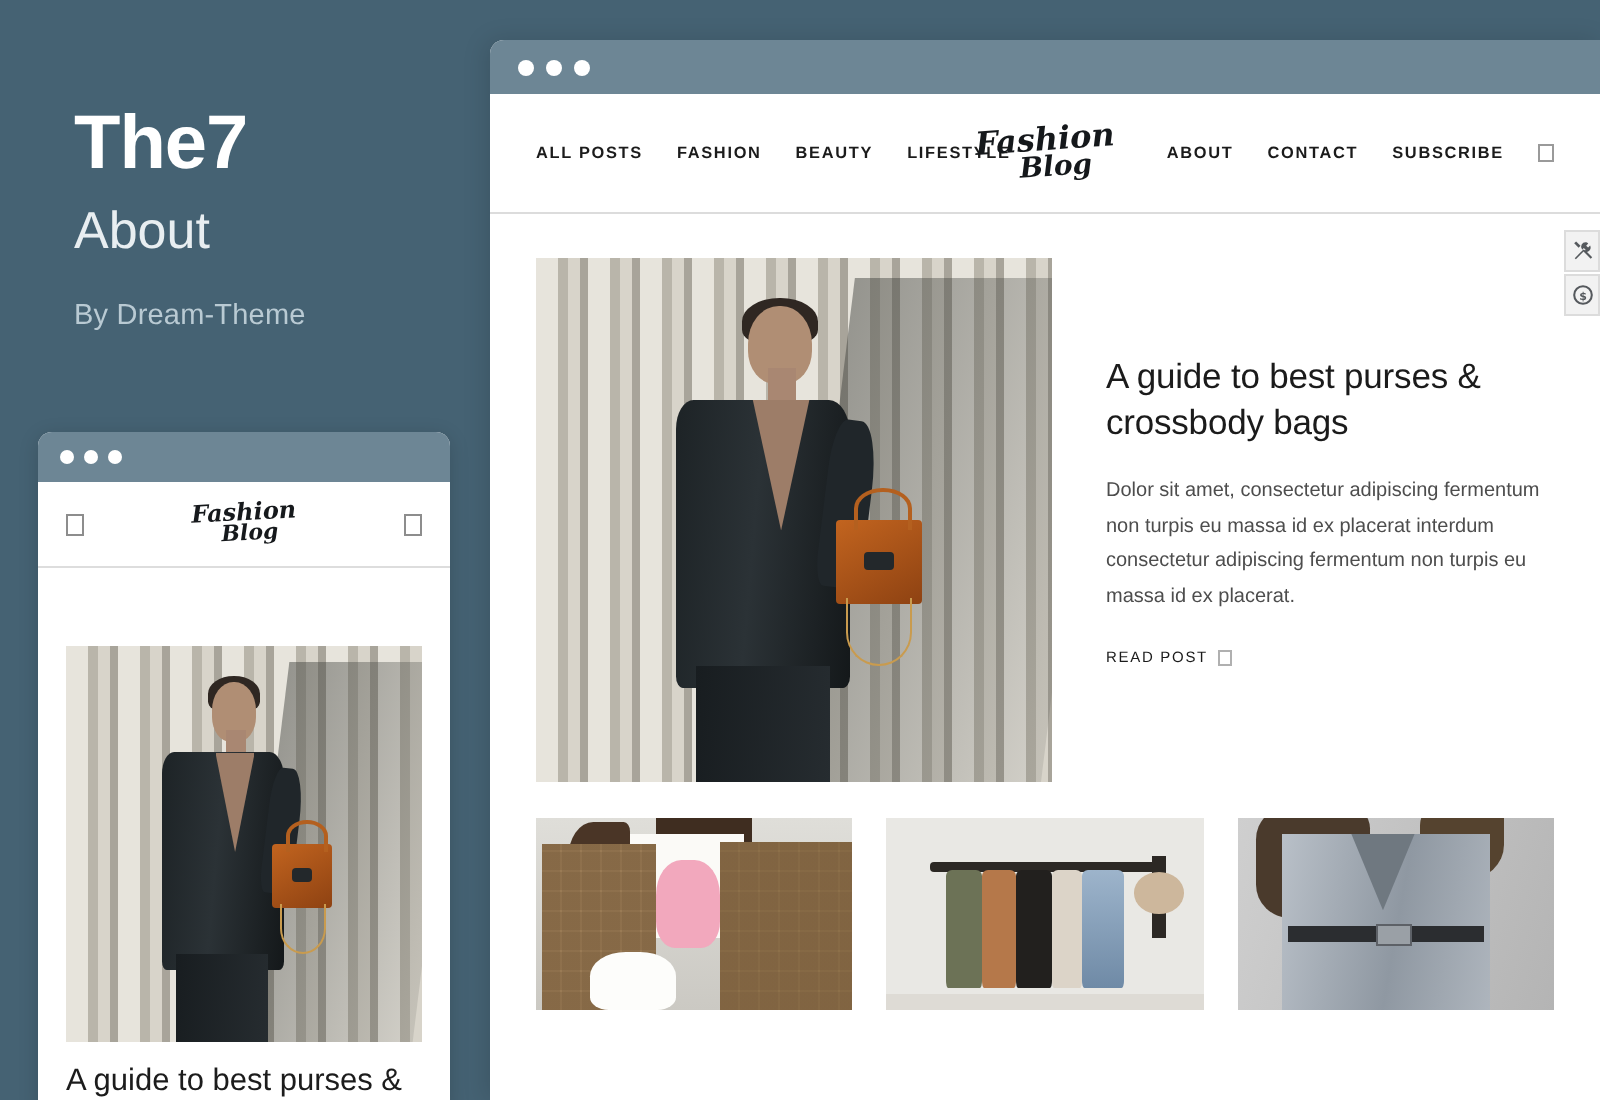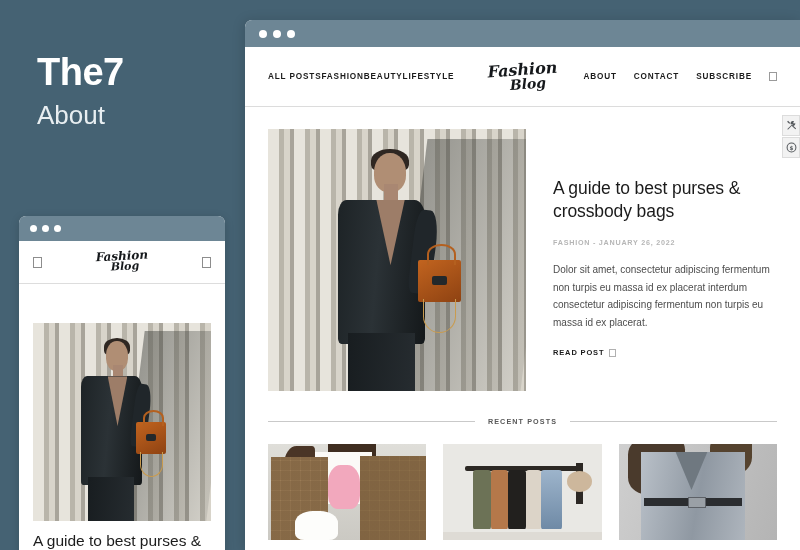--- a/index.html
+++ b/index.html
@@ -132,21 +132,21 @@
 
   #site-header {
     height: 60px;
     background: #ffffff;
     border-bottom: 1px solid #dcdcdc;
     display: flex;
     align-items: center;
     position: relative;
     padding: 0 23px;
   }
-  .nav-group { display: flex; align-items: flex-end; }
+  .nav-group { display: flex; align-items: flex-end; gap: 17px; }
   #nav-left { }
   #nav-right { position: absolute; right: 23px; display: flex; align-items: center; gap: 17px; }
   .nav-item {
     font-size: 8.2px;
     font-weight: bold;
     letter-spacing: 0.85px;
     color: #1b1b1b;
     white-space: nowrap;
     text-transform: uppercase;
     cursor: pointer;
@@ -213,21 +213,21 @@
   }
   #read-post {
     display: flex;
     align-items: center;
     gap: 5px;
     margin-top: 17px;
     cursor: pointer;
   }
   #read-post-label {
     font-size: 7.5px;
-    font-weight: bold;
+    font-weight: normal;
     letter-spacing: 0.85px;
     color: #1b1b1b;
     text-transform: uppercase;
   }
   #read-post-arrow { width: 7px; height: 8px; border: 1px solid #b0b0b0; }
 
   
   #recent-divider {
     display: flex;
     align-items: center;
@@ -484,20 +484,21 @@
   
 </style>
 </head>
 <body>
 
 <div id="left-panel">
 
   <div id="theme-title-block">
     <div id="theme-name">The7</div>
     <div id="theme-sub">About</div>
+    <div id="theme-author">By Dream-Theme</div>
   </div>
 
   <div id="mobile-preview">
 
     <div id="mobile-titlebar">
       <span class="dot"></span>
       <span class="dot"></span>
       <span class="dot"></span>
     </div>
 
@@ -577,34 +578,28 @@
           <div class="figure-lapelv"></div>
           <div class="figure-arm"></div>
           <div class="figure-legs"></div>
           <div class="figure-bag"></div>
           <div class="figure-chain"></div>
         </div>
       </div>
 
       <div id="hero-text">
         <div id="post-title">A guide to best purses &amp; crossbody bags</div>
-        <div id="post-meta">FASHION - JANUARY 26, 2022</div>
         <div id="post-excerpt">Dolor sit amet, consectetur adipiscing fermentum non turpis eu massa id ex placerat interdum consectetur adipiscing fermentum non turpis eu massa id ex placerat.</div>
         <div id="read-post">
           <span id="read-post-label">Read Post</span>
           <span id="read-post-arrow"></span>
         </div>
       </div>
     </div>
 
-    <div id="recent-divider">
-      <span class="line"></span>
-      <span id="recent-label">Recent Posts</span>
-      <span class="line"></span>
-    </div>
 
     <div id="recent-grid">
 
       <div class="recent-card">
         <div class="recent-thumb">
           <div class="ph">
             <div class="t1-bg"></div>
             <div class="t1-lights"></div>
             <div class="t1-hair2"></div>
             <div class="t1-hair"></div>

